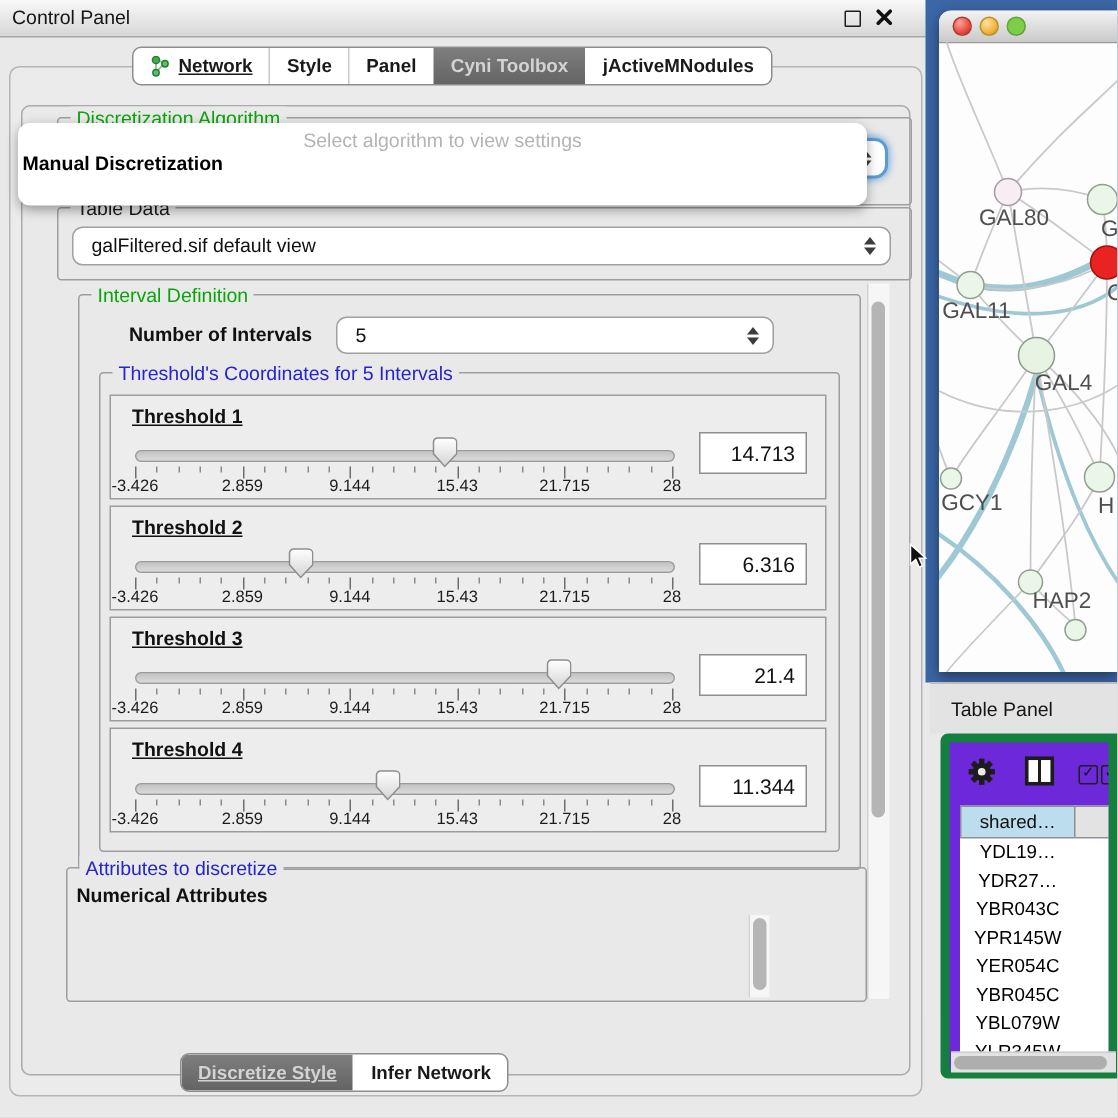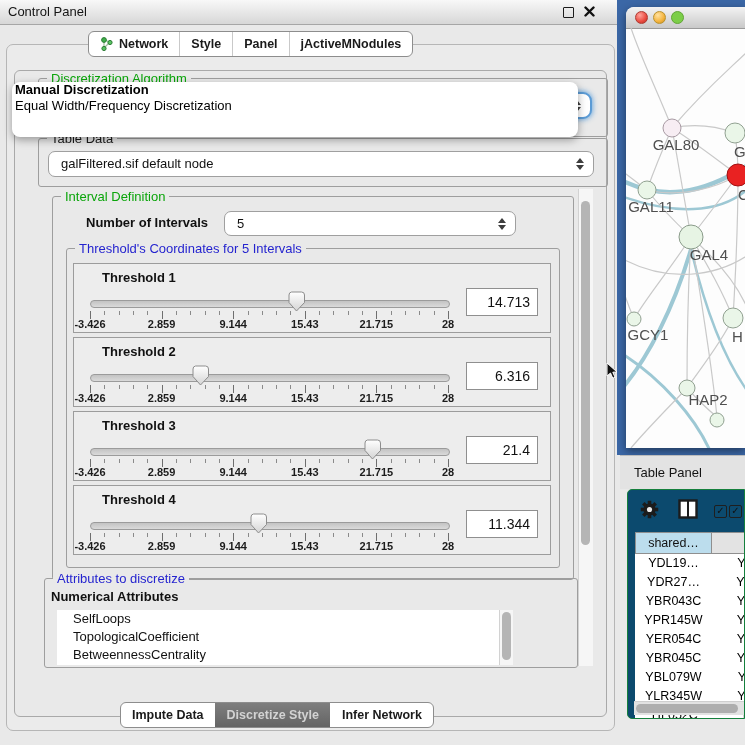--- a/index.html
+++ b/index.html
@@ -12,21 +12,21 @@
             border-bottom:1px solid #a6a6a6;}
   #titlebar .title{position:absolute;left:8px;top:0;line-height:24px;font-size:13px;color:#141414;}
   #float-ico{position:absolute;left:563px;top:7px;width:9px;height:9px;border:1.5px solid #1c1c1c;border-radius:1px;}
   #close-ico{position:absolute;left:584px;top:6px;}
 
   
   .tabbar{display:inline-flex;height:26px;background:#fff;border:1px solid #8d8d8d;border-radius:6px;
           overflow:hidden;box-sizing:border-box;z-index:30;}
   .tab{display:flex;align-items:center;gap:5px;padding:0 11px;font-size:12.5px;font-weight:bold;
        color:#1a1a1a;line-height:24px;border-left:1px solid #c9c9c9;cursor:default;white-space:nowrap;}
-  .tab:first-child{border-left:none;}
+  .tab:first-child{border-left:none;text-decoration:underline;}
   .tab.selected{background:linear-gradient(#7e7e7e,#646464);color:#d3d3d3;border-left-color:transparent;}
   .tab.selected + .tab{border-left-color:transparent;}
   #top-tabs{left:88px;top:31px;}
   #bottom-tabs{left:120px;top:702px;}
 
   
   #outer-body{left:6px;top:44px;width:607px;height:685px;border:1px solid #b6b6b6;border-radius:7px;background:#ebebeb;}
   #inner-body{left:14px;top:70px;width:591px;height:645px;border:1px solid #a9a9a9;border-radius:6px;background:#e9e9e9;}
 
   
@@ -54,29 +54,29 @@
 
   
   .sb-v{position:absolute;background:#f6f6f6;border-left:1px solid #d2d2d2;}
   .sb-v .thumb{position:absolute;left:2px;width:9px;background:#b5b5b5;border-radius:5px;}
   .sb-h{position:absolute;background:#e2e2e2;border-top:1px solid #cfcfcf;}
   .sb-h .thumb{position:absolute;top:2px;height:9px;background:#aeaeae;border-radius:5px;}
 
   
   #thresholds-group{left:66px;top:248px;width:492px;height:318px;}
   .th-box{position:absolute;left:6px;width:478px;height:70px;background:#ededed;border:1px solid #9c9c9c;box-sizing:border-box;}
-  .th-label{position:absolute;left:28px;top:6px;font-weight:bold;font-size:13px;color:#111;}
+  .th-label{position:absolute;left:14px;top:6px;font-weight:bold;font-size:13px;color:#111;text-decoration:underline;}
   .th-track{position:absolute;left:16px;top:36px;width:358px;height:6px;border:1px solid #9b9b9b;
             border-radius:4px;background:linear-gradient(#c3c3c3,#dadada);}
   .th-thumb{position:absolute;top:27px;z-index:2;}
   .th-ticks{position:absolute;left:16px;top:47px;width:360px;height:9px;}
   .th-ticks .tick{position:absolute;top:0;width:1px;height:4px;background:#8a8a8a;}
   .th-ticks .tick.major{height:8px;background:#6e6e6e;}
   .th-ticklabels{position:absolute;left:0;top:54px;width:100%;height:13px;}
-  .th-ticklabels span{position:absolute;width:64px;text-align:center;font-size:11px;font-weight:bold;color:#1c1c1c;}
+  .th-ticklabels span{position:absolute;width:64px;text-align:center;font-size:11px;font-weight:normal;color:#1c1c1c;}
   .th-value{position:absolute;right:12px;top:24px;width:72px;height:28px;background:#fff;border:1px solid #8f8f8f;
             box-sizing:border-box;line-height:26px;text-align:right;padding-right:7px;font-size:14px;}
 
   
   #num-int-label{left:86px;top:215px;font-weight:bold;font-size:13px;}
   #num-int-combo{left:224px;top:211px;width:292px;height:25px;}
   
   #table-data-combo{left:48px;top:151px;width:546px;height:26px;}
 
   
@@ -101,21 +101,21 @@
   .light{position:absolute;top:4px;width:13px;height:13px;border-radius:50%;box-sizing:border-box;}
   #light-red{left:9px;background:radial-gradient(circle at 35% 30%,#ffa39b,#ea4b40 60%,#b23026);border:1px solid #ad3a31;}
   #light-yellow{left:27px;background:radial-gradient(circle at 35% 30%,#ffe2a0,#f4b33d 60%,#c08a1e);border:1px solid #b9912c;}
   #light-green{left:45px;background:radial-gradient(circle at 35% 30%,#c7f2a4,#7cce48 60%,#4d9a22;);border:1px solid #61a437;background-color:#7cce48;}
   #net-canvas{position:absolute;left:0;top:21px;}
   .netlabel{font-family:"Liberation Sans","DejaVu Sans",sans-serif;font-size:15px;fill:#4f4f4f;}
 
   
   #tp-header{left:620px;top:455px;width:125px;height:33px;background:#e3e3e3;border-top:1px solid #bcbcbc;}
   #tp-header .t{position:absolute;left:14px;line-height:33px;font-size:13px;color:#141414;}
-  #tp-window{left:627px;top:489px;width:118px;height:230px;background:#0c4a6e;border:1px solid #15803d;
+  #tp-window{left:627px;top:489px;width:118px;height:230px;background:#6d28d9;border:6px solid #15803d;
              border-radius:5px 0 0 5px;overflow:hidden;box-sizing:border-box;}
   #tp-toolbar{position:absolute;left:0;top:0;width:100%;height:40px;}
   .chk{position:absolute;top:15px;width:11px;height:11px;border:1.6px solid #1f1f1f;border-radius:2px;
        font-size:10px;line-height:10px;text-align:center;font-weight:bold;}
   .chk::after{content:"\2713";}
   .hcell{position:absolute;top:42px;height:22px;border:1px solid #8f8f8f;box-sizing:border-box;
          text-align:center;line-height:20px;font-size:12.5px;color:#111;}
   #hcell1{left:7px;width:77px;background:#bcdded;}
   #hcell2{left:83px;width:84px;background:#e3e3e3;}
   #table-rows{position:absolute;left:7px;top:64px;width:160px;background:#fff;}
@@ -162,45 +162,48 @@
         <circle cx="4" cy="11.5" r="2.1" fill="#59c463" stroke="#2c7c34"></circle>
       </svg>
       <span>Network</span>
     </div>
     <div class="tab">
         <span>Style</span>
       </div>
     <div class="tab">
         <span>Panel</span>
       </div>
+    <div class="tab selected">
+        <span>Cyni Toolbox</span>
+      </div>
     <div class="tab">
         <span>jActiveMNodules</span>
       </div>
   </div>
 
   <div class="group" id="algo-group" style="left:38px;top:78px;width:568px;height:57px;">
     <span class="group-label lbl-green">Discretization Algorithm</span>
   </div>
   <div class="combo focused abs" style="left:50px;top:92px;width:542px;height:27px;border-radius:9px;">
     <span class="spinner">
         <i class="up"></i>
         <i class="dn"></i>
       </span>
   </div>
 
   <div id="algo-popup" class="abs">
+    <div class="hint">Select algorithm to view settings</div>
     <div class="opt b">Manual Discretization</div>
-    <div class="opt">Equal Width/Frequency Discretization</div>
   </div>
 
   <div class="group" style="left:38px;top:138px;width:568px;height:47px;">
     <span class="group-label lbl-dark">Table Data</span>
   </div>
   <div id="table-data-combo" class="combo abs">
-    <span class="val">galFiltered.sif default node</span>
+    <span class="val">galFiltered.sif default view</span>
     <span class="spinner">
         <i class="up"></i>
         <i class="dn"></i>
       </span>
   </div>
 
   <div class="group" style="left:52px;top:196px;width:520px;height:382px;">
     <span class="group-label lbl-green">Interval Definition</span>
   </div>
   <div id="num-int-label" class="abs">Number of Intervals</div>
@@ -390,39 +393,31 @@
             <span style="left: 342px;">28</span>
           </div>
     <div class="th-value">11.344</div>
   </div>
       </div>
   </div>
 
   <div id="attr-group" class="group">
     <span class="group-label lbl-blue">Attributes to discretize</span>
     <div id="attr-list-label">Numerical Attributes</div>
-    <div id="attr-list">
-        <div class="attr-row">SelfLoops</div>
-        <div class="attr-row">TopologicalCoefficient</div>
-        <div class="attr-row">BetweennessCentrality</div>
-      </div>
     <div id="attr-sb" class="sb-v">
         <div class="thumb"></div>
       </div>
   </div>
 
   <div class="sb-v" style="left:578px;top:189px;width:14px;height:477px;">
     <div class="thumb" style="top:12px;height:344px;"></div>
   </div>
 
 
   <div id="bottom-tabs" class="tabbar abs">
-    <div class="tab">
-        <span>Impute Data</span>
-      </div>
     <div class="tab selected">
         <span>Discretize Style</span>
       </div>
     <div class="tab">
         <span>Infer Network</span>
       </div>
   </div>
 
   <div id="blue-frame" class="abs"></div>
 

